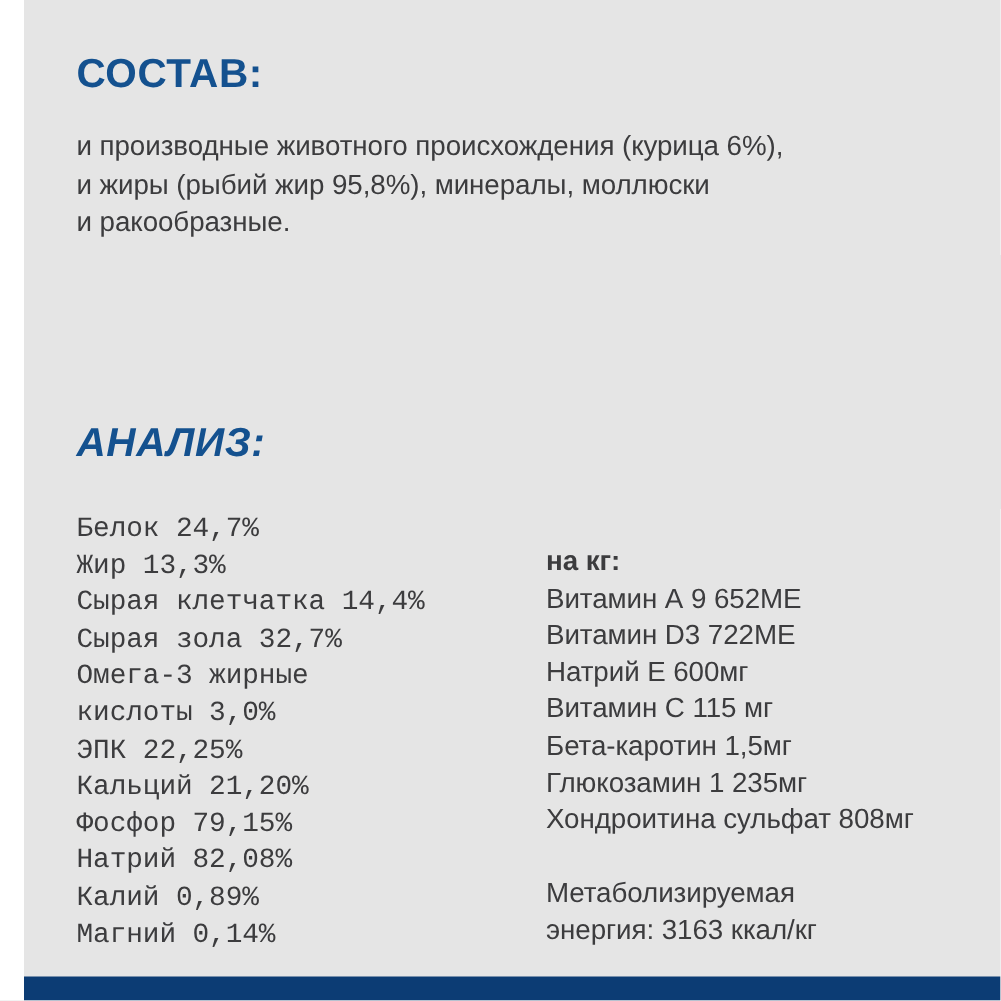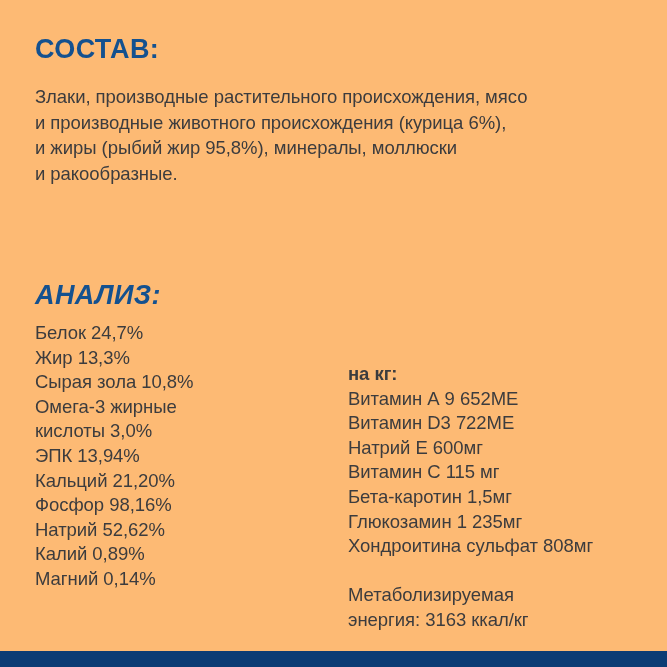--- a/index.html
+++ b/index.html
@@ -11,21 +11,22 @@
     height: 667px;
     background: #ffffff;
     font-family: "Liberation Sans", "DejaVu Sans", sans-serif;
     overflow: hidden;
     position: relative;
   }
 
   .page {
     position: absolute;
     inset: 0;
-    background: #fdba74;
+    background: #e5e5e5;
+    margin-left: 16px;
   }
 
   
   .section-heading {
     position: absolute;
     left: 35px;
     color: #14518f;
     font-weight: bold;
     font-size: 27px;
     letter-spacing: 0.4px;
@@ -49,21 +50,21 @@
   #composition-body .line { display: block; white-space: nowrap; }
 
   
   .analysis-col {
     position: absolute;
     color: #3c3c3e;
     font-size: 18.5px;
     line-height: 24.6px;
     letter-spacing: -0.05px;
   }
-  #analysis-left  { left: 35px;  top: 321px; width: 300px; }
+  #analysis-left  { left: 35px;  top: 341px; width: 300px; font-family: Liberation Mono, monospace; }
   #analysis-right { left: 348px; top: 362px; width: 310px; }
 
   .analysis-col .row { display: block; white-space: nowrap; }
   .analysis-col .row.bold { font-weight: bold; }
   .analysis-col .row.spacer { height: 24.6px; }
 
   
   #bottom-bar {
     position: absolute;
     left: 0;
@@ -74,38 +75,38 @@
   }
 </style>
 </head>
 <body>
 
 <div class="page">
 
   <div class="section-heading" id="composition-heading">СОСТАВ:</div>
 
   <div id="composition-body">
-    <span class="line">Злаки, производные растительного происхождения, мясо</span>
     <span class="line">и производные животного происхождения (курица 6%),</span>
     <span class="line">и жиры (рыбий жир 95,8%), минералы, моллюски</span>
     <span class="line">и ракообразные.</span>
   </div>
 
   <div class="section-heading" id="analysis-heading">АНАЛИЗ:</div>
 
   <div class="analysis-col" id="analysis-left">
     <span class="row">Белок 24,7%</span>
     <span class="row">Жир 13,3%</span>
-    <span class="row">Сырая зола 10,8%</span>
+    <span class="row">Сырая клетчатка 14,4%</span>
+    <span class="row">Сырая зола 32,7%</span>
     <span class="row">Омега-3 жирные</span>
     <span class="row">кислоты 3,0%</span>
-    <span class="row">ЭПК 13,94%</span>
+    <span class="row">ЭПК 22,25%</span>
     <span class="row">Кальций 21,20%</span>
-    <span class="row">Фосфор 98,16%</span>
-    <span class="row">Натрий 52,62%</span>
+    <span class="row">Фосфор 79,15%</span>
+    <span class="row">Натрий 82,08%</span>
     <span class="row">Калий 0,89%</span>
     <span class="row">Магний 0,14%</span>
   </div>
 
   <div class="analysis-col" id="analysis-right">
     <span class="row bold">на кг:</span>
     <span class="row">Витамин А 9 652МЕ</span>
     <span class="row">Витамин D3 722МЕ</span>
     <span class="row">Натрий Е 600мг</span>
     <span class="row">Витамин С 115 мг</span>

